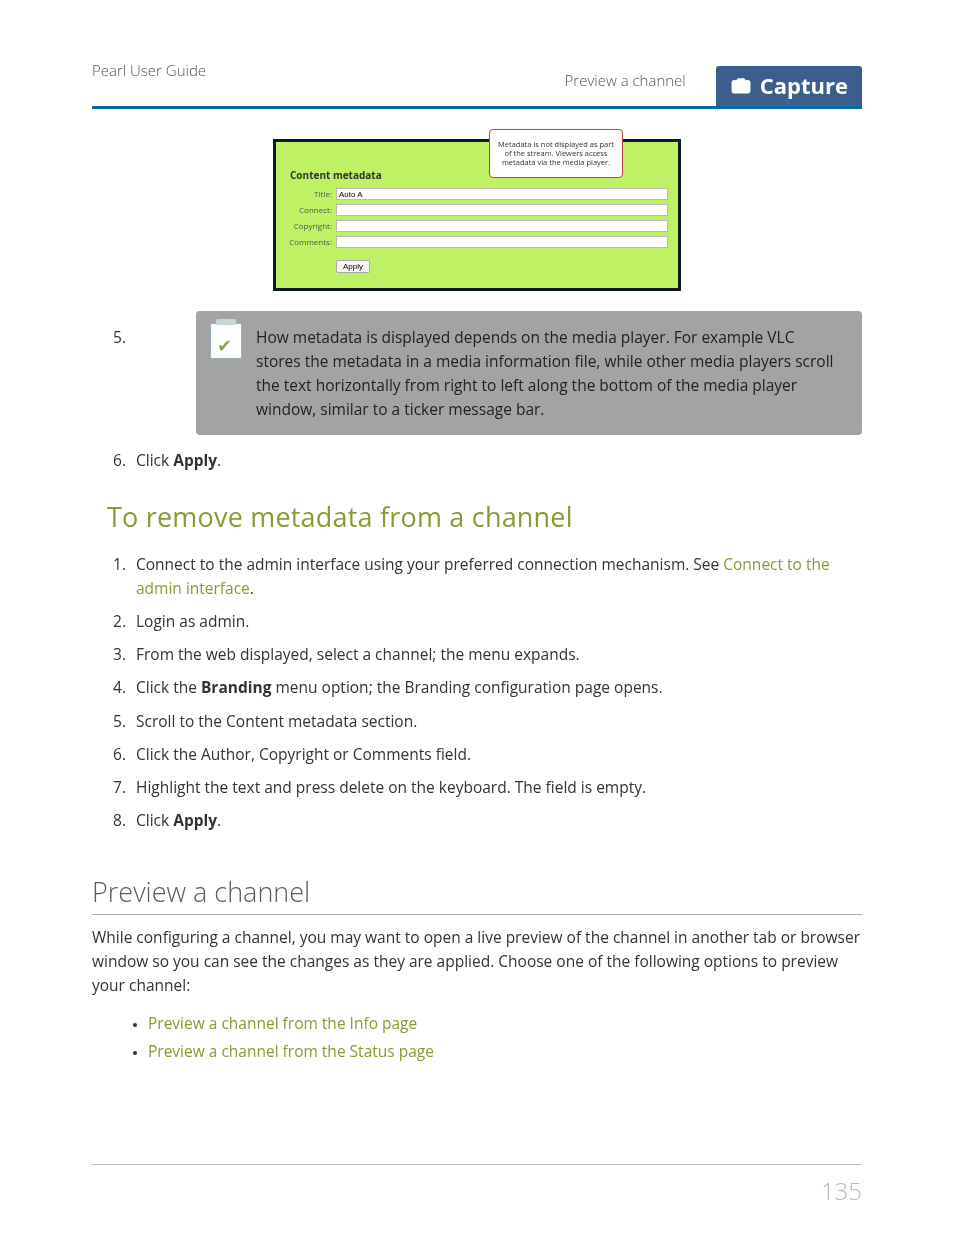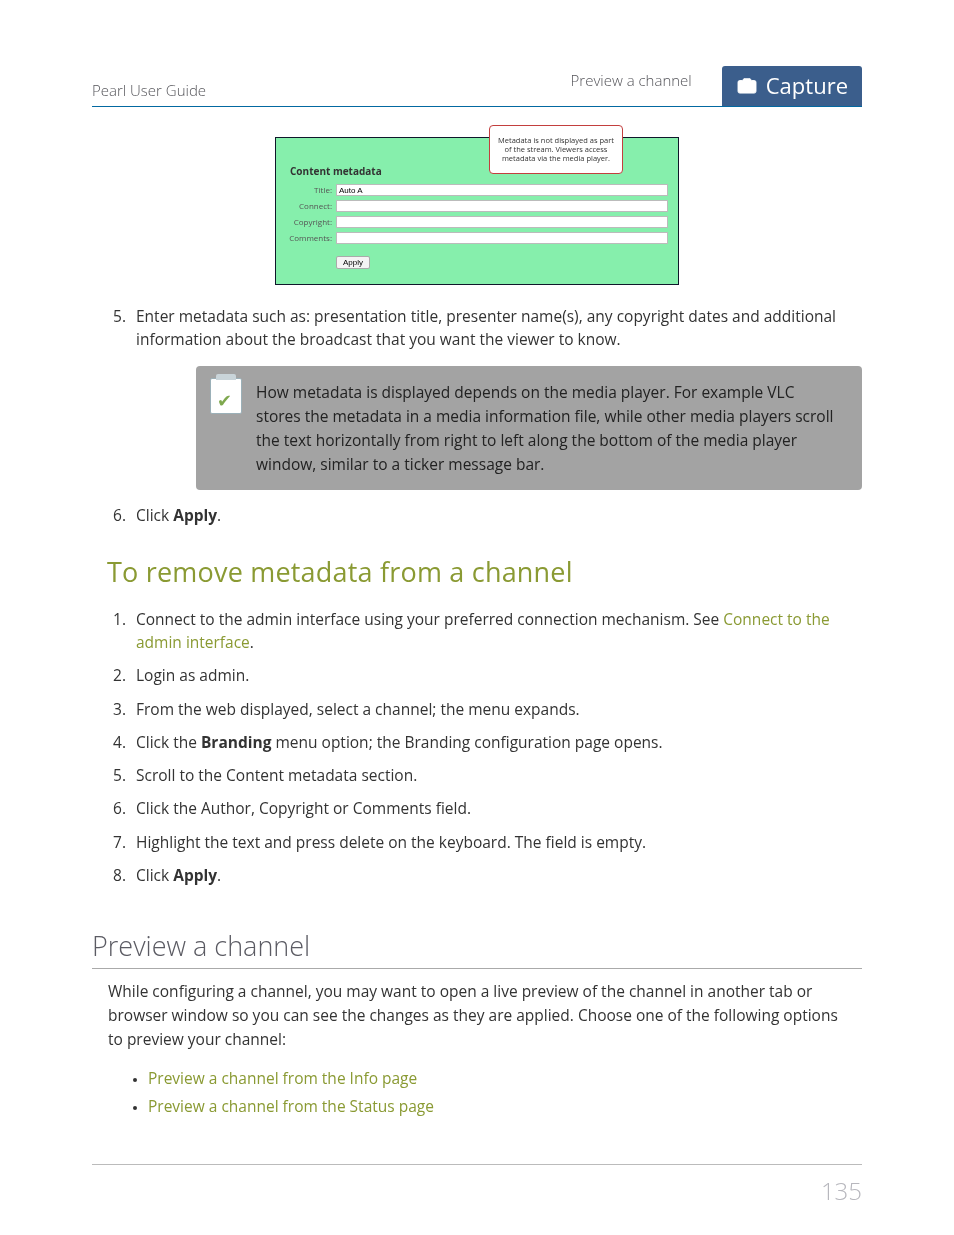--- a/index.html
+++ b/index.html
@@ -12,22 +12,22 @@
   .page {
     width: 954px;
     height: 1235px;
     position: relative;
     box-sizing: border-box;
     padding: 60px 92px 40px 92px;
   }
   .header {
     display: flex;
     justify-content: space-between;
-    align-items: flex-end;
-    border-bottom: 1px solid #0369a1;
+    align-items: flex-start;
+    border-bottom: 3px solid #0369a1;
     padding-bottom: 6px;
   }
   .header-left {
     font-size: 15px;
     color: #55555a;
     font-weight: 300;
   }
   .header-right {
     display: flex;
     align-items: center;
@@ -35,38 +35,38 @@
   }
   .header-right-text {
     font-size: 15px;
     color: #55555a;
     font-weight: 300;
   }
   .capture-badge {
     background: #3b5e8c;
     color: #fff;
     font-size: 22px;
-    font-weight: 400;
+    font-weight: 700;
     padding: 4px 14px 6px 14px;
     border-radius: 3px 3px 0 0;
     display: flex;
     align-items: center;
     gap: 8px;
     position: relative;
     top: 6px;
   }
   .capture-badge svg { width: 22px; height: 18px; }
 
   
   .embed {
     margin: 30px auto 20px auto;
     width: 382px;
-    border: 1px solid #0f172a;
+    border: 3px solid #0f172a;
     padding: 12px 10px 14px 10px;
-    background: #86efac;
+    background: #bef264;
     position: relative;
   }
   .embed .crumbs {
     font-size: 11px;
     color: #777;
   }
   .embed .crumbs .active { font-weight: bold; color: #333; }
   .embed .section-title {
     font-size: 10px;
     font-weight: bold;
@@ -176,21 +176,21 @@
     font-weight: 300;
     color: #5b5b63;
     margin: 40px 0 4px 0;
     border-bottom: 1px solid #aaa;
     padding-bottom: 4px;
   }
   p.body {
     font-size: 15.5px;
     line-height: 1.55;
     color: #333;
-    margin: 10px 16px;
+    margin: 10px 0;
   }
   a.link { color: #8a9a33; text-decoration: none; }
   ul.bullets {
     list-style: disc;
     padding-left: 56px;
     font-size: 15.5px;
     color: #333;
   }
   ul.bullets li { margin-bottom: 6px; }
   ul.bullets li::marker { font-size: 11px; }
@@ -248,21 +248,20 @@
     </div>
     <div class="row">
       <label>Comments:</label>
       <input value="" style="">
     </div>
     <button class="apply-btn">Apply</button>
   </div>
 
   <ol class="main-list" start="5">
     <li>
-      <span>Enter metadata such as: presentation title, presenter name(s), any copyright dates and additional information about the broadcast that you want the viewer to know.</span>
       <div class="note-box">
         <div class="note-icon"></div>
         <span>How metadata is displayed depends on the media player. For example VLC stores the metadata in a media information file, while other media players scroll the text horizontally from right to left along the bottom of the media player window, similar to a ticker message bar.</span>
       </div>
     </li>
     <li>
       <span>Click </span><b>Apply</b><span>.</span>
     </li>
   </ol>
 

